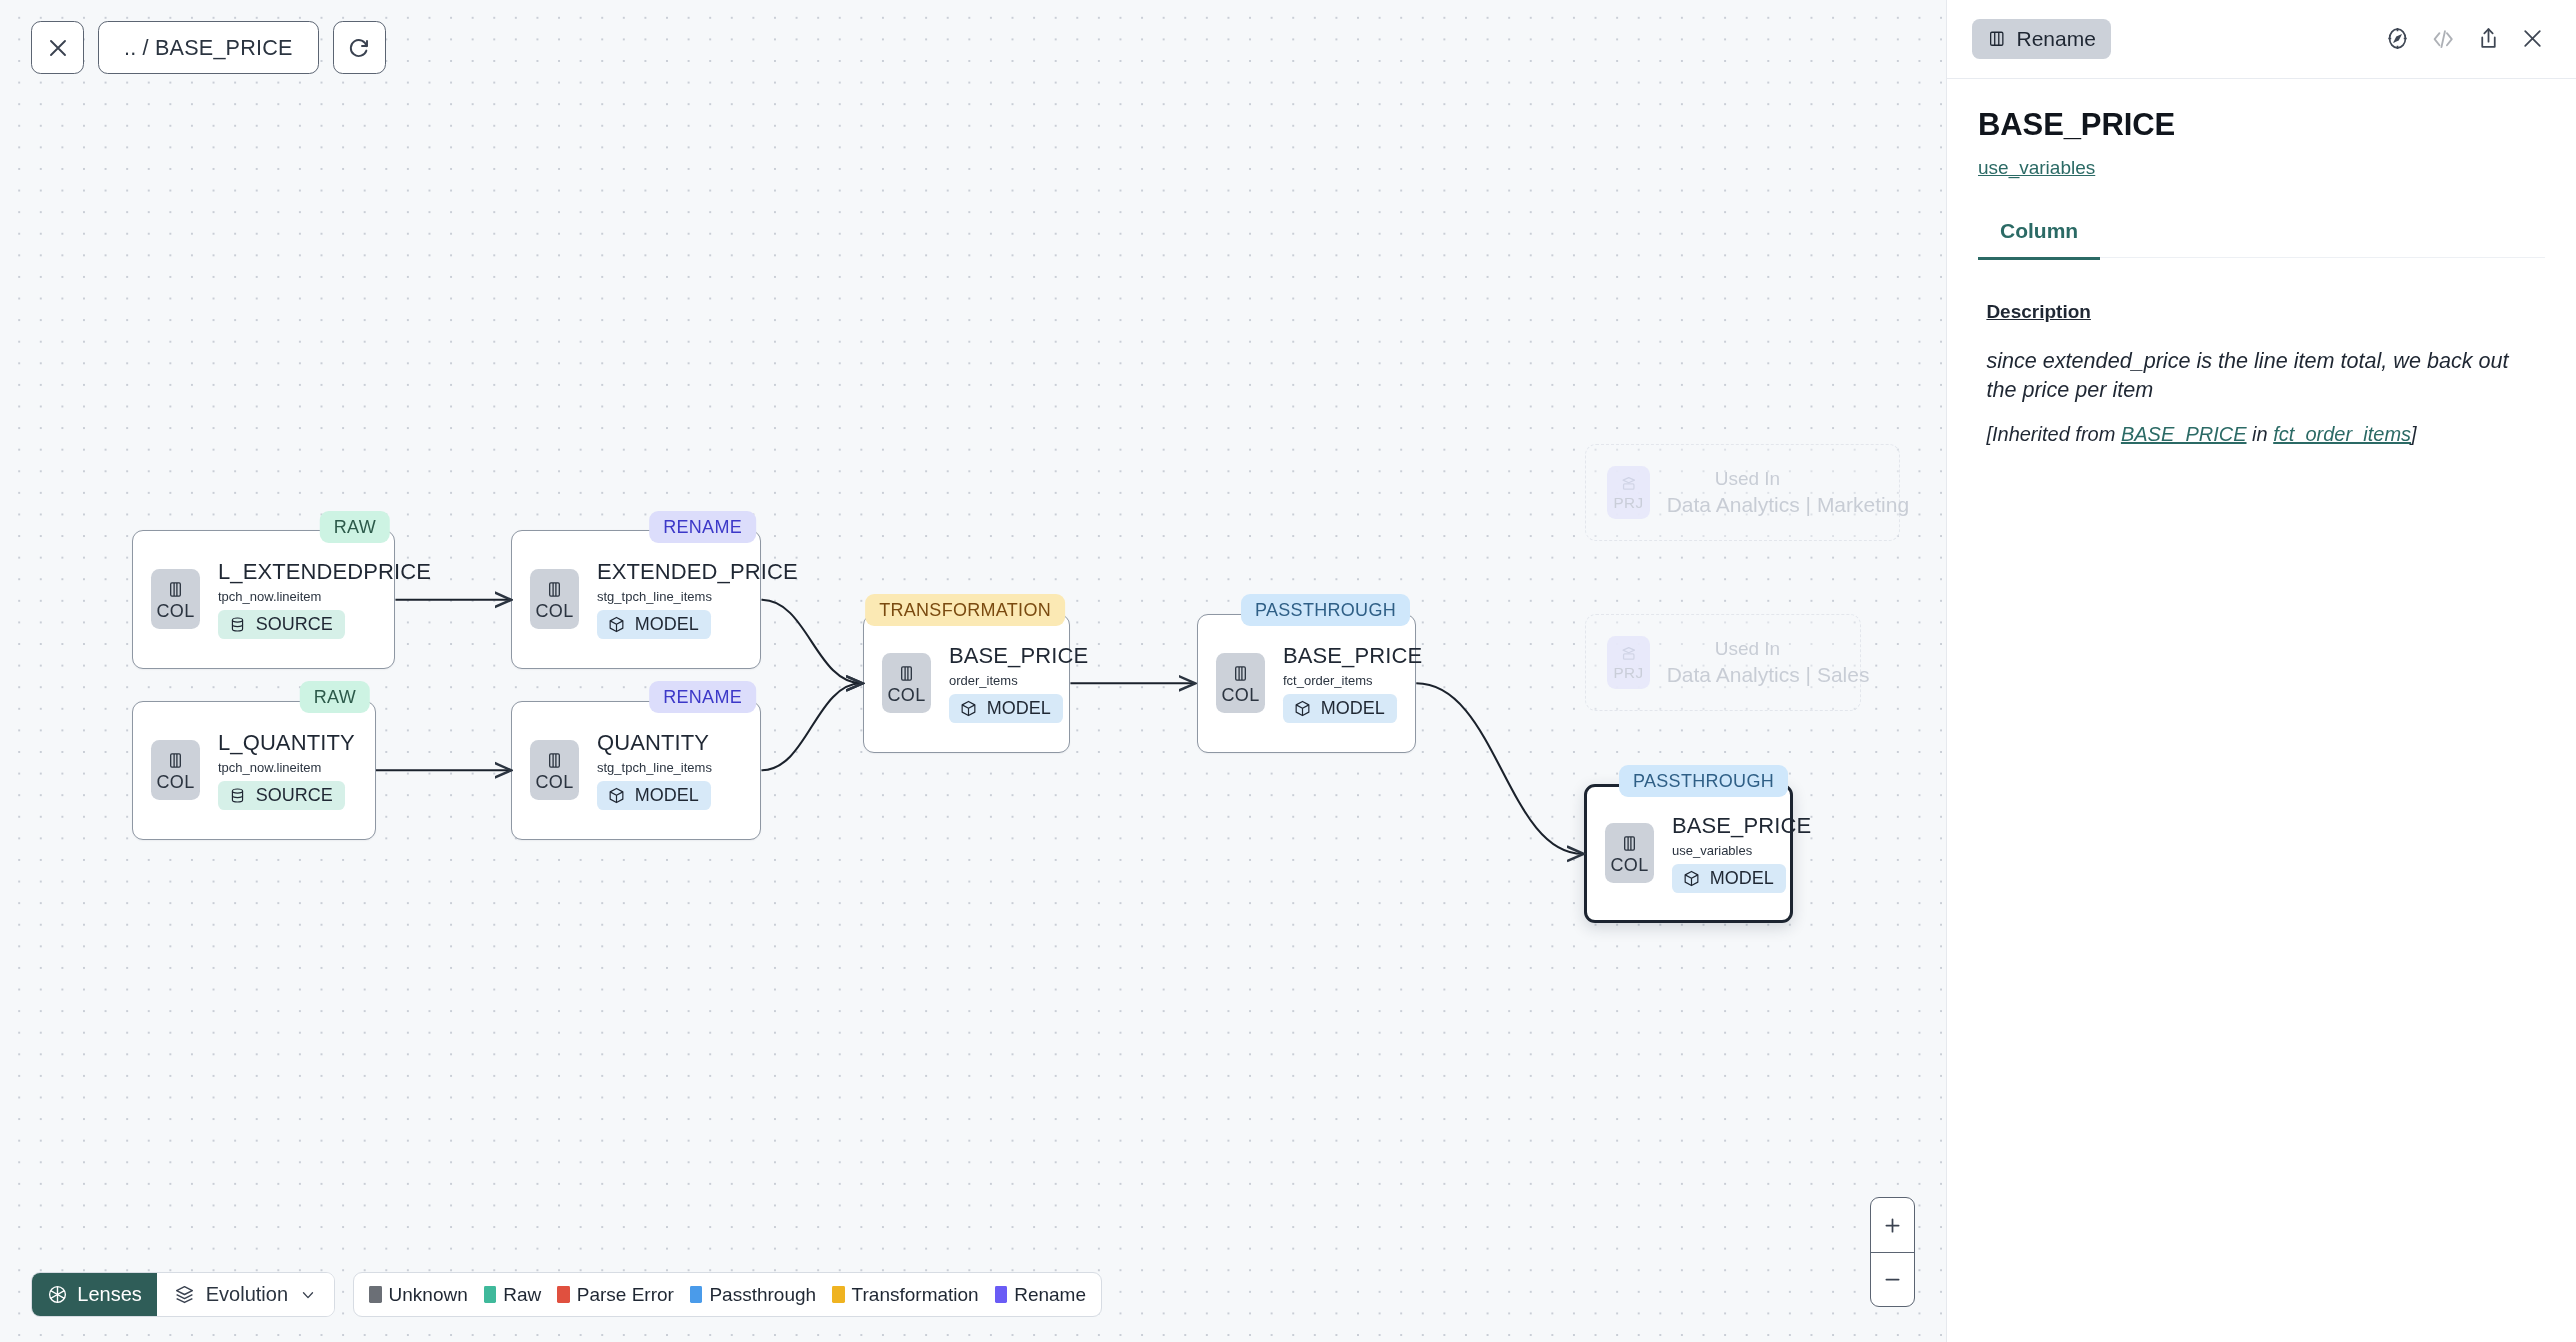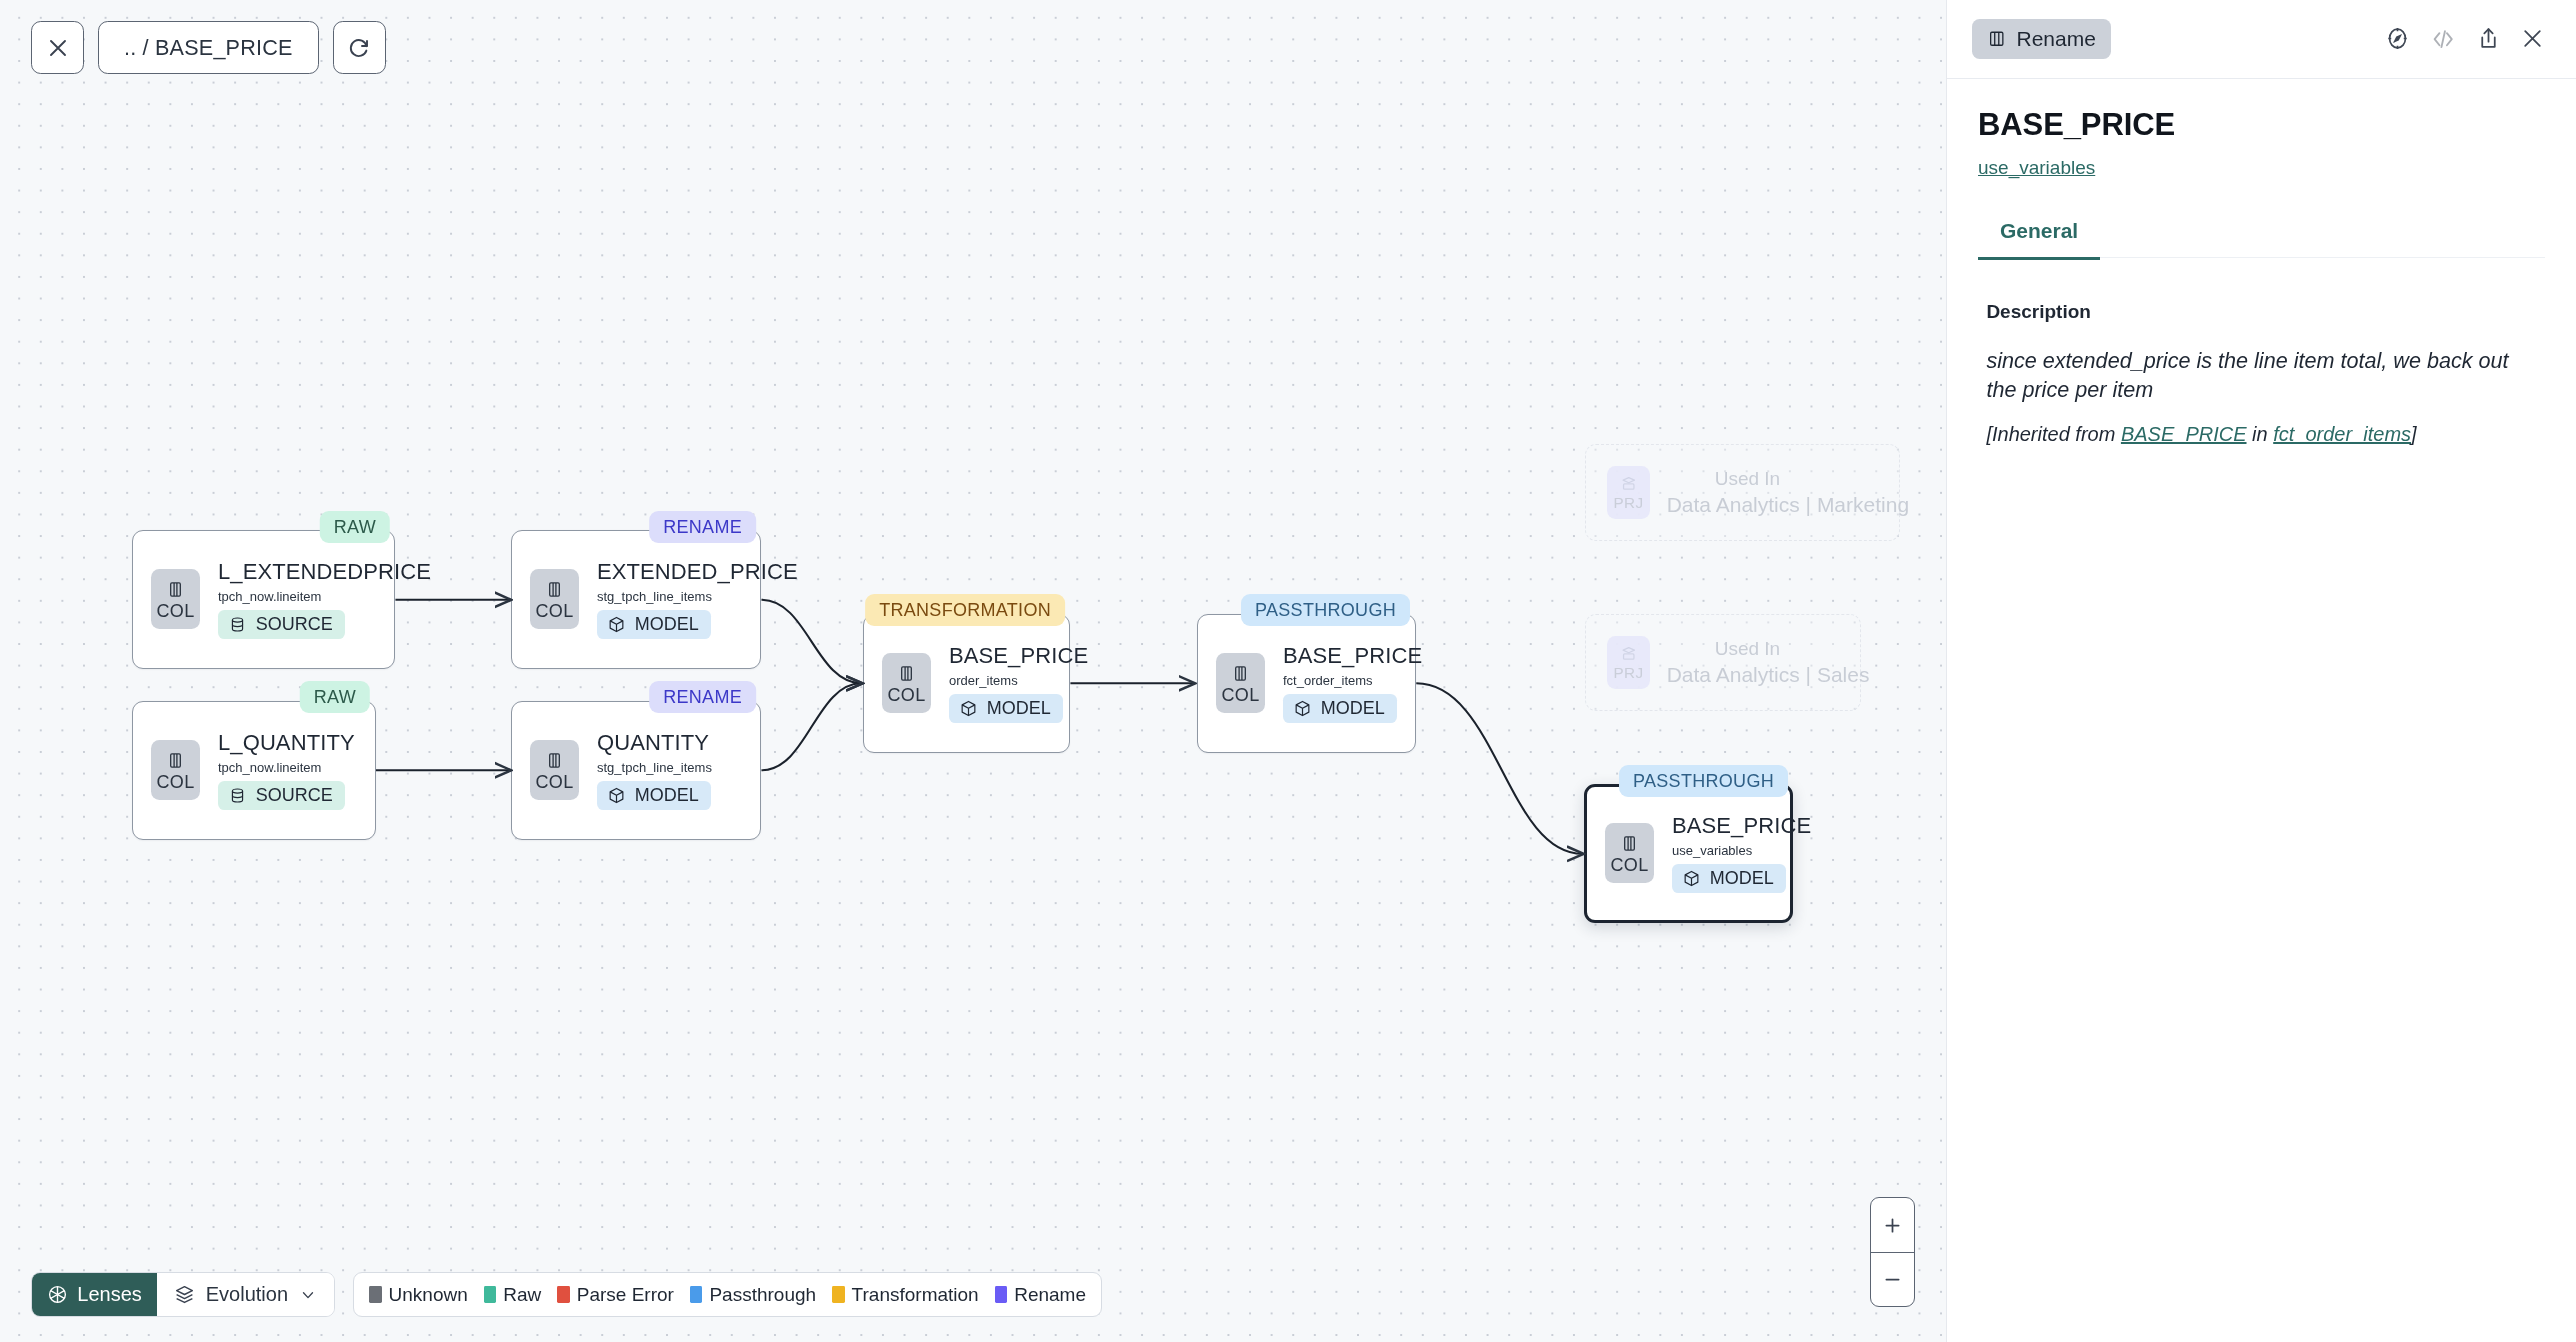--- a/index.html
+++ b/index.html
@@ -131,21 +131,21 @@
   .hi.dim { opacity:.42; }
   #panel-rule { height:0.7px; background:#e8ebf0; margin:0; }
 
   #panel-body { padding:28px 31px 0 31px; }
   #col-name { font-size:31px; font-weight:bold; color:#10151c; letter-spacing:-0.1px; }
   #col-model { display:inline-block; margin-top:14px; font-size:19px; color:#2b6a65; text-decoration:underline; cursor:pointer; }
 
   .tabs { margin-top:40px; border-bottom:1.4px solid #edf0f4; display:flex; }
   .tab { font-size:21px; font-weight:bold; color:#2b6a65; padding:0 22px 14px 22px; border-bottom:3.5px solid #2b6a65; margin-bottom:-2.4px; cursor:pointer; }
 
-  .sec-label { margin-top:43px; font-size:19px; font-weight:bold; color:#1f2733; padding-left:8.4px; }
+  .sec-label { margin-top:43px; font-size:19px; font-weight:bold; color:#1f2733; padding-left:8.4px;text-decoration:underline; }
   .desc { margin-top:24px; padding-left:8.4px; font-size:21.6px; font-style:italic; line-height:1.33; color:#1f2733; max-width:550px; }
   .desc-inherit { margin-top:18px; padding-left:8.4px; font-size:20px; font-style:italic; color:#1f2733; }
   .desc-inherit a { color:#2b6a65; text-decoration:underline; cursor:pointer; }
 </style>
 </head>
 <body>
 
 <div id="canvas">
 
   <svg id="edges" viewBox="0 0 2796 1930">
@@ -475,21 +475,21 @@
       </span>
     </div>
   </div>
   <div id="panel-rule"></div>
 
   <div id="panel-body">
     <div id="col-name">BASE_PRICE</div>
     <a id="col-model">use_variables</a>
 
     <div class="tabs">
-      <div class="tab">General</div>
+      <div class="tab">Column</div>
     </div>
 
     <div class="sec-label">Description</div>
     <div class="desc">since extended_price is the line item total, we back out the price per item</div>
     <div class="desc-inherit">
       <span>[Inherited from </span><a>BASE_PRICE</a><span> in </span><a>fct_order_items</a><span>]</span>
     </div>
   </div>
 </div>
 

